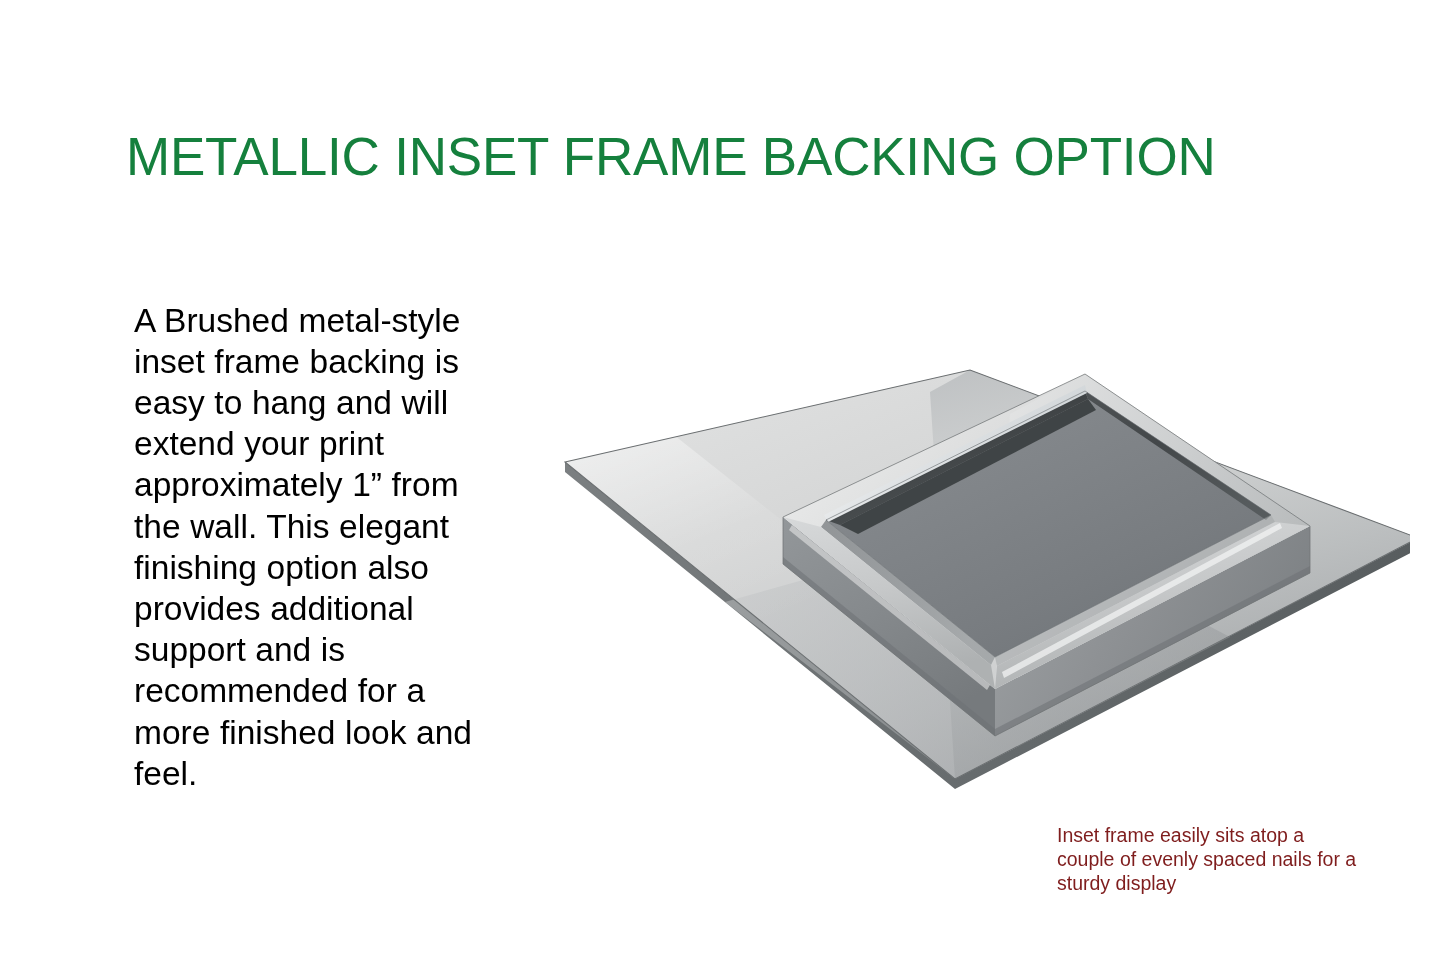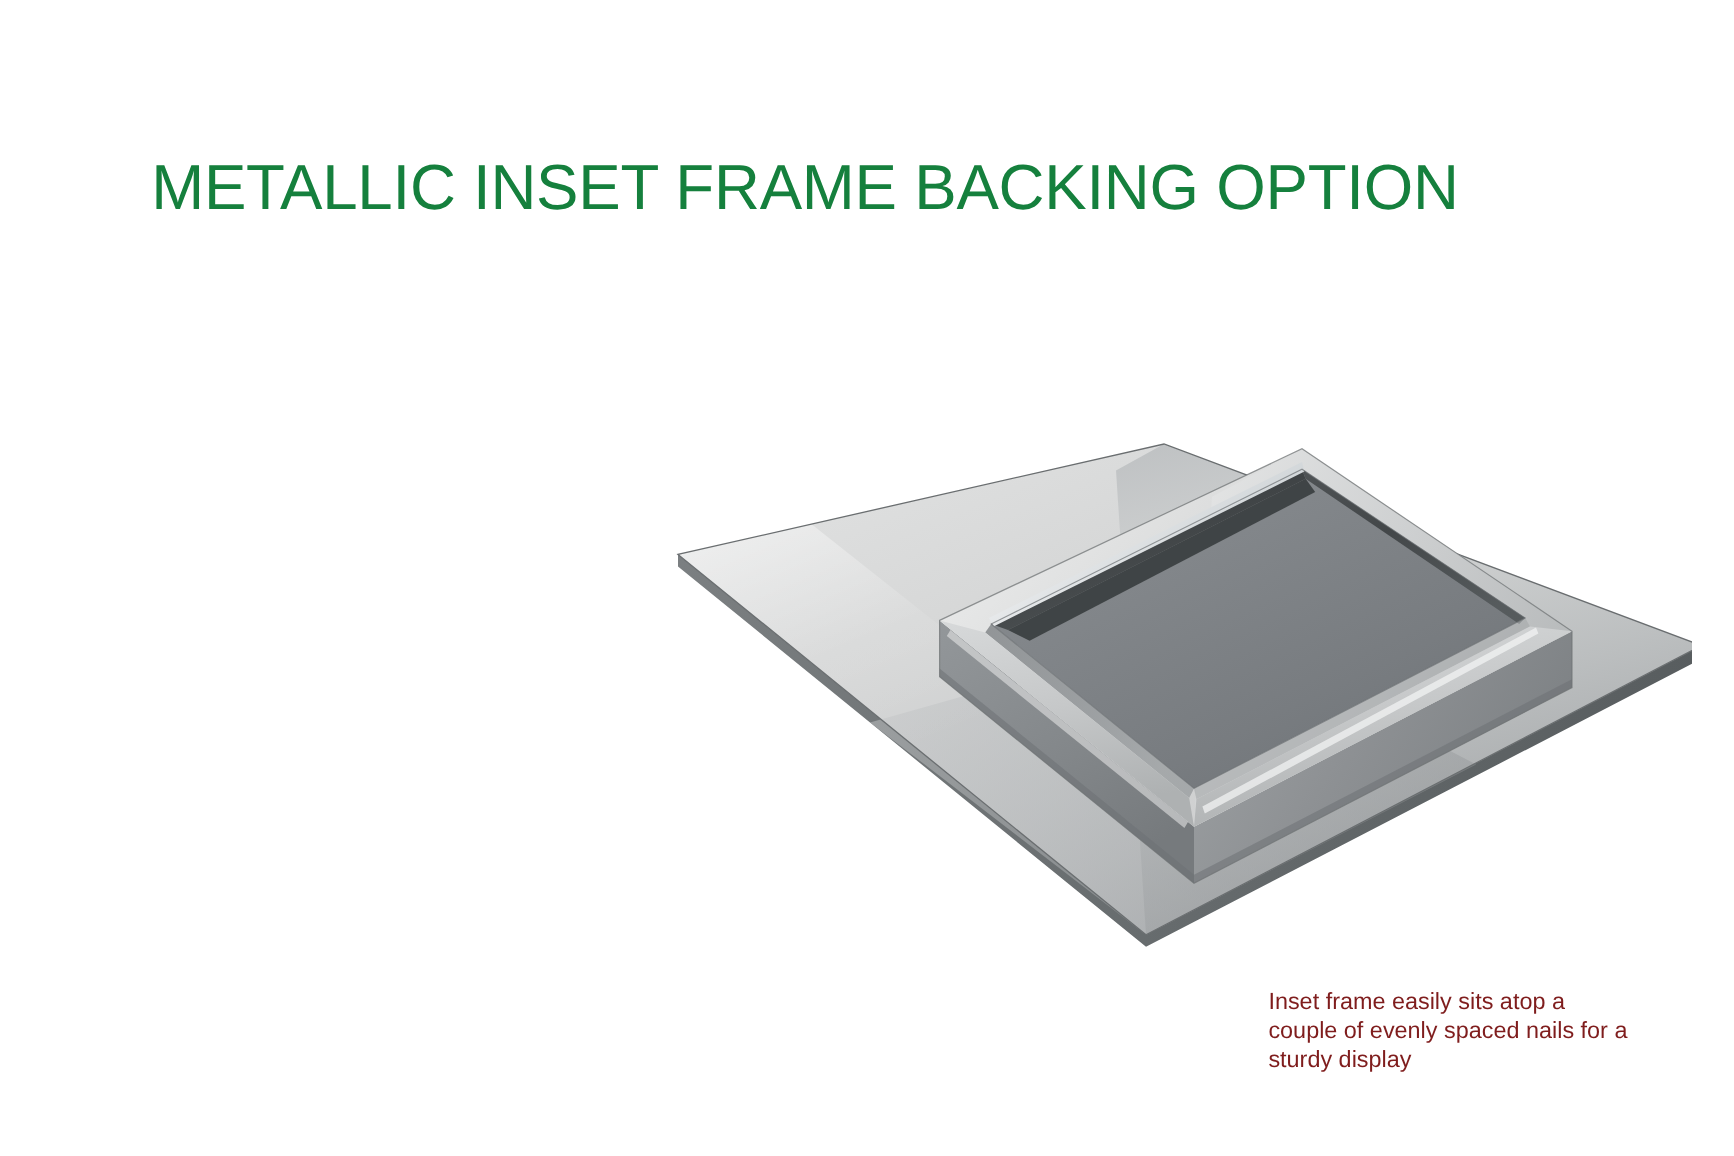--- a/index.html
+++ b/index.html
@@ -63,20 +63,21 @@
     height: 100%;
   }
 </style>
 </head>
 <body>
 
 <div id="slide">
 
   <h1 id="slide-title">METALLIC INSET FRAME BACKING OPTION</h1>
 
+  <p id="body-copy">A Brushed metal-style inset frame backing is easy to hang and will extend your print approximately 1” from the wall. This elegant finishing option also provides additional support and is recommended for a more finished look and feel.</p>
 
   <div id="product-figure">
     <svg viewBox="0 0 870 450" preserveAspectRatio="none">
       <defs>
         <linearGradient id="gSheetLeft" x1="0" y1="0" x2="0.85" y2="1">
           <stop offset="0%" stop-color="#e3e4e4"></stop>
           <stop offset="35%" stop-color="#d6d7d7"></stop>
           <stop offset="70%" stop-color="#c2c4c5"></stop>
           <stop offset="100%" stop-color="#a8abad"></stop>
         </linearGradient>

